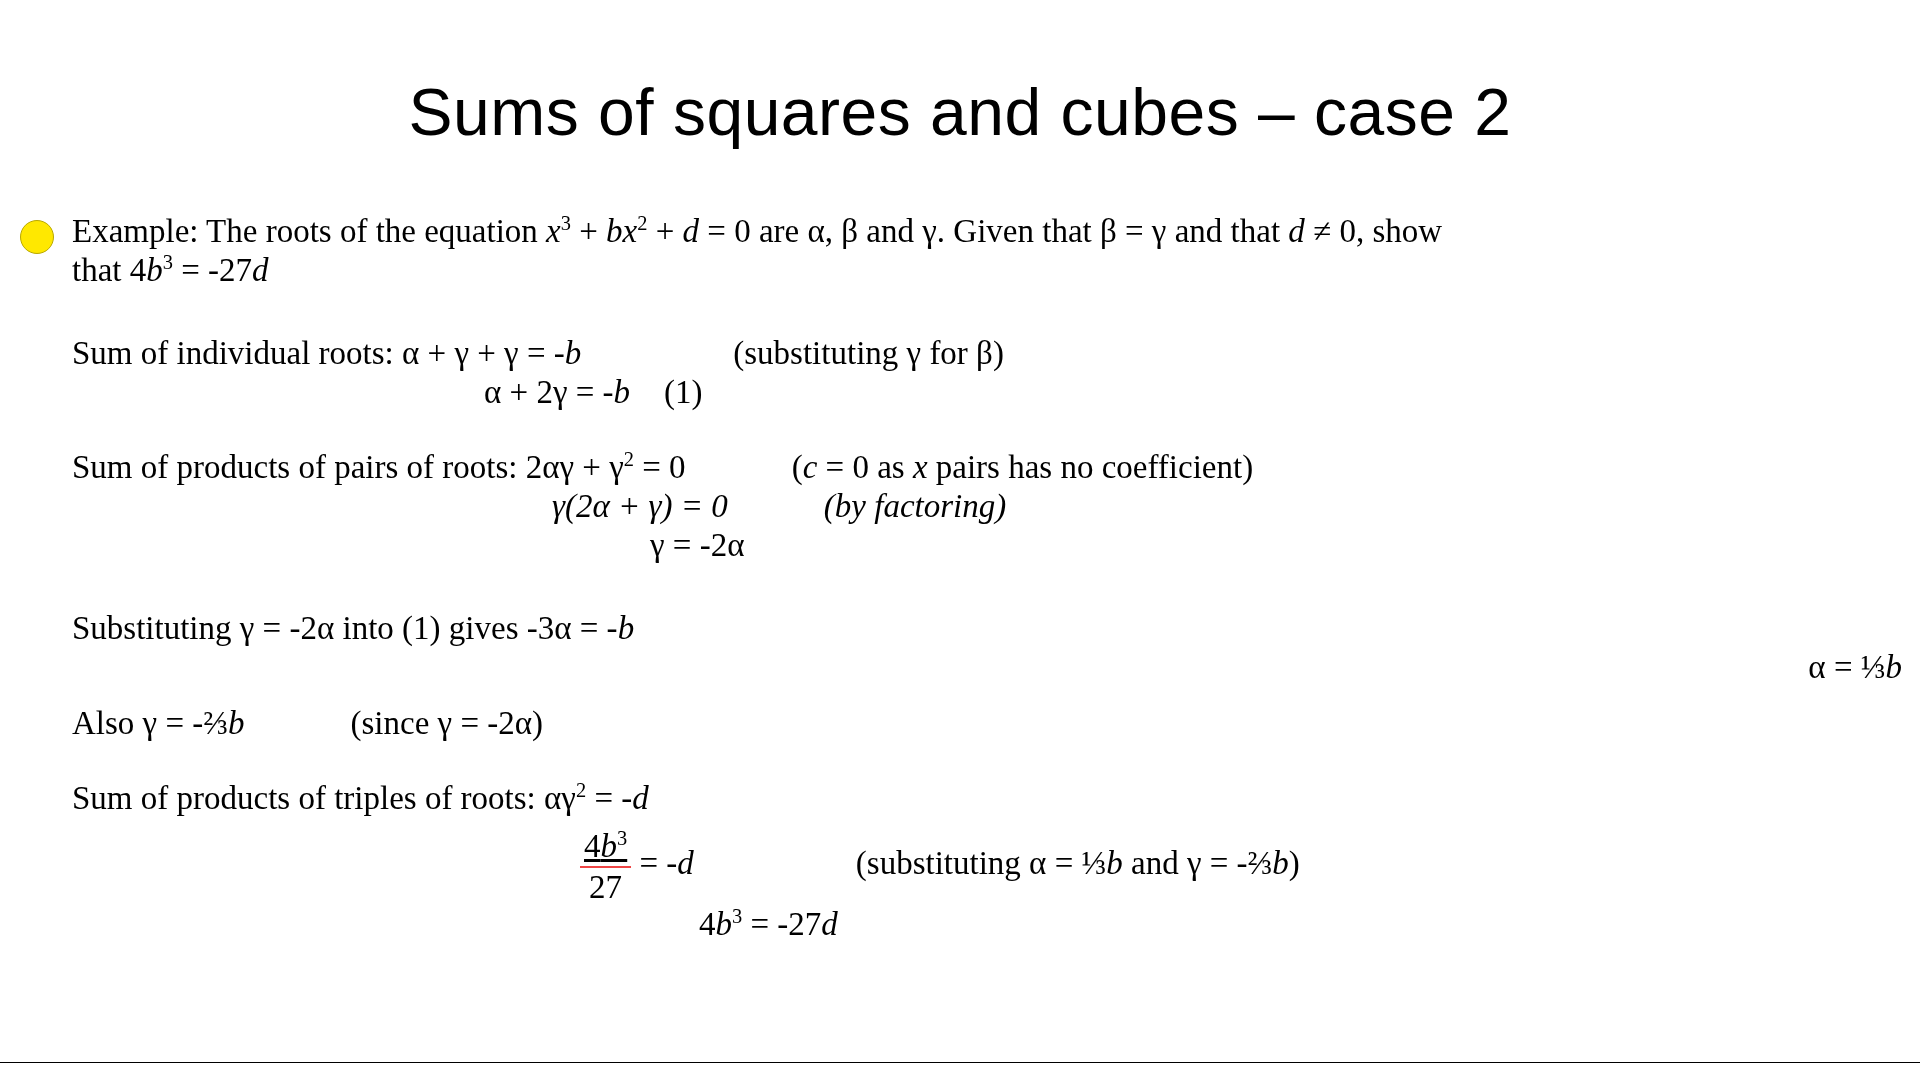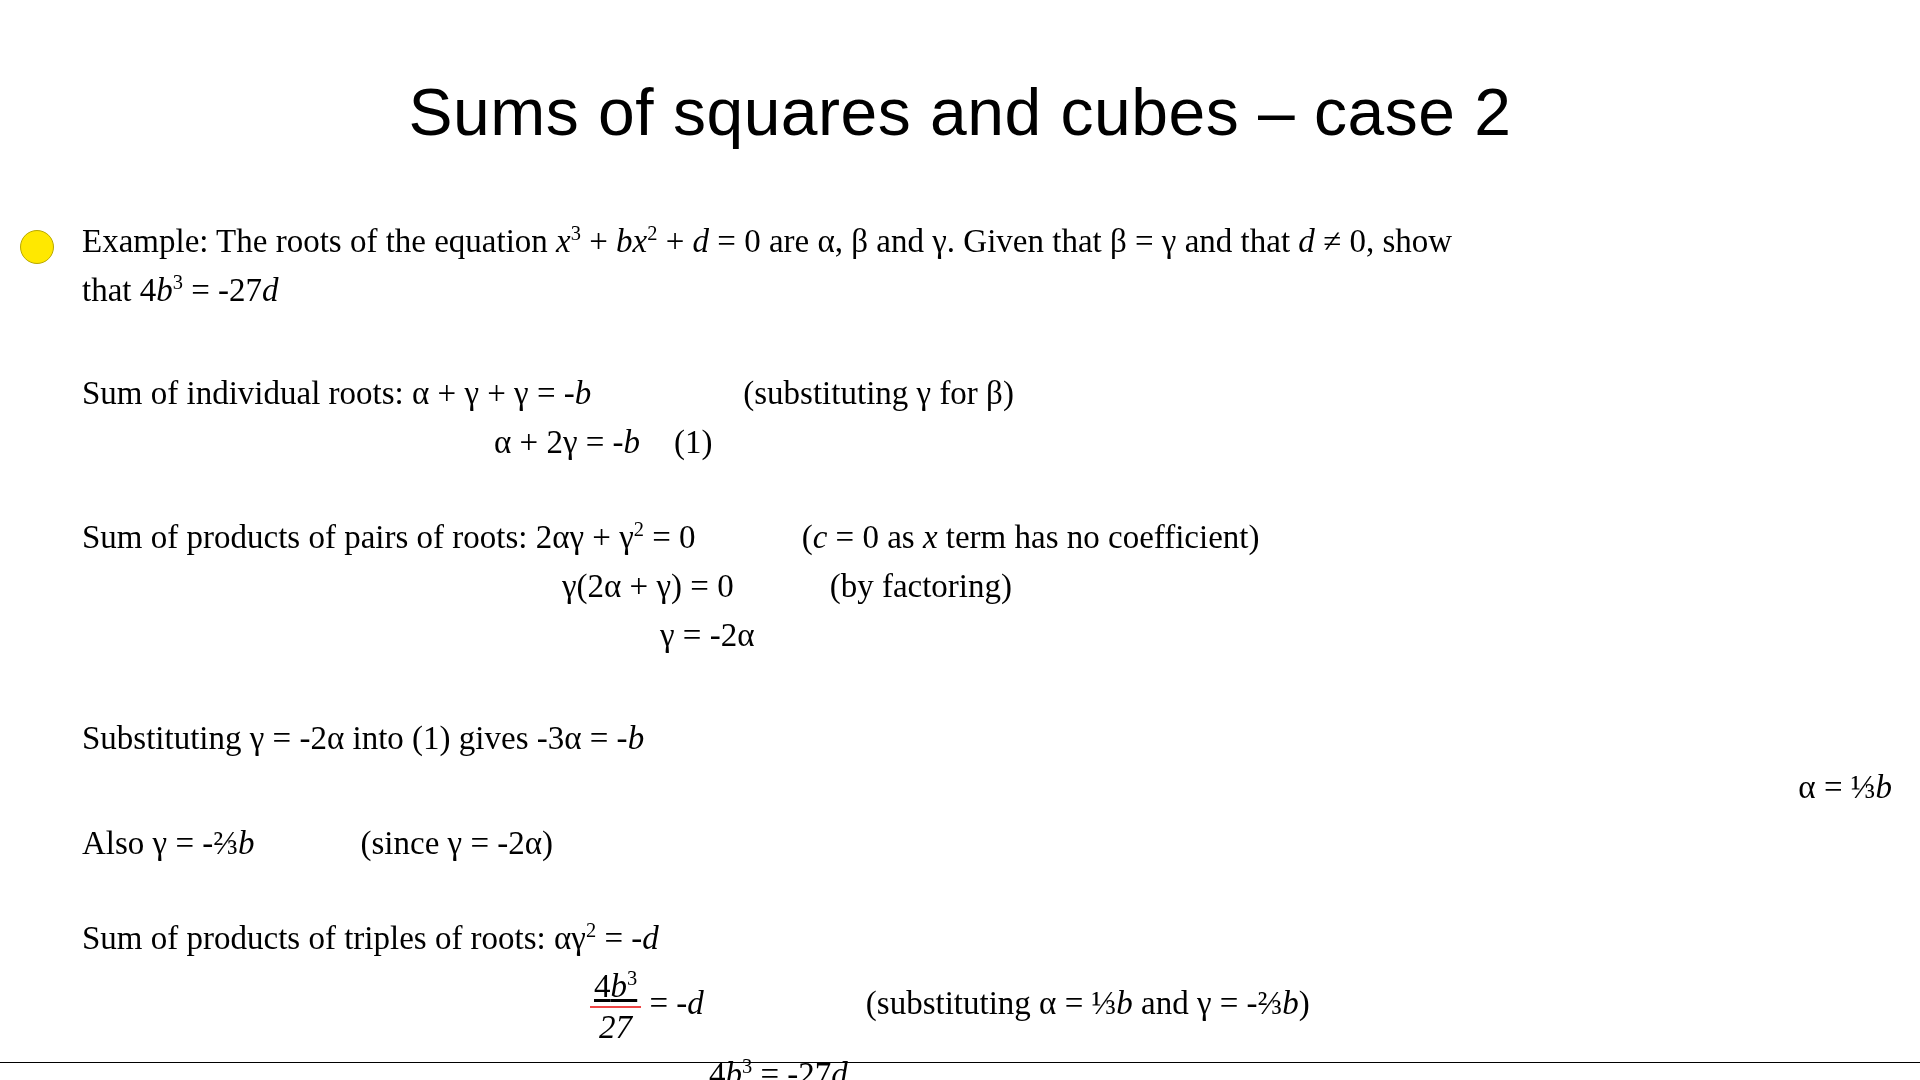--- a/index.html
+++ b/index.html
@@ -51,52 +51,51 @@
     left: -52px;
     top: 8px;
     width: 34px;
     height: 34px;
     border-radius: 50%;
     background: #ffe800;
     border: 1px solid #b9a800;
     box-sizing: border-box;
   }
   .para {
-    margin: 10px;
+    margin: 0;
   }
   .gap-md { height: 36px; }
   .gap-lg { height: 44px; }
   .ital { font-style: italic; }
   sup {
     font-size: 0.62em;
     vertical-align: super;
     line-height: 0;
   }
   .indent1 { padding-left: 412px; }
-  .indent2 { padding-left: 480px; }
+  .indent2 { padding-left: 480px; font-style: italic; }
   .indent3 { padding-left: 578px; }
   .indent4 { padding-left: 575px; text-align: right; }
   .indent5 { padding-left: 508px; }
   .indent6 { padding-left: 627px; }
   .frac {
     display: inline-block;
     text-align: center;
     vertical-align: middle;
     line-height: 1.1;
   }
   .frac .num {
     display: block;
     border-bottom: 2px solid #ef4444;
     padding: 0 4px 1px 4px;
     text-decoration: underline;
   }
   .frac .den {
     display: block;
     padding: 1px 4px 0 4px;
-    font-style: italic;
   }
   .bottom-rule {
     position: absolute;
     left: 0;
     top: 1062px;
     width: 1920px;
     height: 1px;
     background: #000000;
   }
 </style>
@@ -118,21 +117,21 @@
     <div class="gap-lg"></div>
 
     <div>
       <p class="para"><span>Sum of individual roots: α + γ + γ = -</span><span class="ital">b</span><span style="display:inline-block;width:152px;"></span><span>(substituting γ for β)</span></p>
       <p class="para indent1"><span>α + 2γ = -</span><span class="ital">b</span><span style="display:inline-block;width:34px;"></span><span>(1)</span></p>
     </div>
 
     <div class="gap-md"></div>
 
     <div>
-      <p class="para"><span>Sum of products of pairs of roots: 2αγ + γ</span><sup>2</sup><span> = 0</span><span style="display:inline-block;width:106px;"></span><span>(</span><span class="ital">c</span><span> = 0 as </span><span class="ital">x</span><span> term has no coefficient)</span></p>
+      <p class="para"><span>Sum of products of pairs of roots: 2αγ + γ</span><sup>2</sup><span> = 0</span><span style="display:inline-block;width:106px;"></span><span>(</span><span class="ital">c</span><span> = 0 as </span><span class="ital">x</span><span> pairs has no coefficient)</span></p>
       <p class="para indent2"><span>γ(2α + γ) = 0</span><span style="display:inline-block;width:96px;"></span><span>(by factoring)</span></p>
       <p class="para indent3"><span>γ = -2α</span></p>
     </div>
 
     <div class="gap-lg"></div>
 
     <div>
       <p class="para"><span>Substituting γ = -2α into (1) gives -3α = -</span><span class="ital">b</span></p>
       <p class="para indent4"><span>α = ⅓</span><span class="ital">b</span></p>
       <p class="para" style="margin-top:18px;"><span>Also γ = -⅔</span><span class="ital">b</span><span style="display:inline-block;width:106px;"></span><span>(since  γ = -2α)</span></p>

